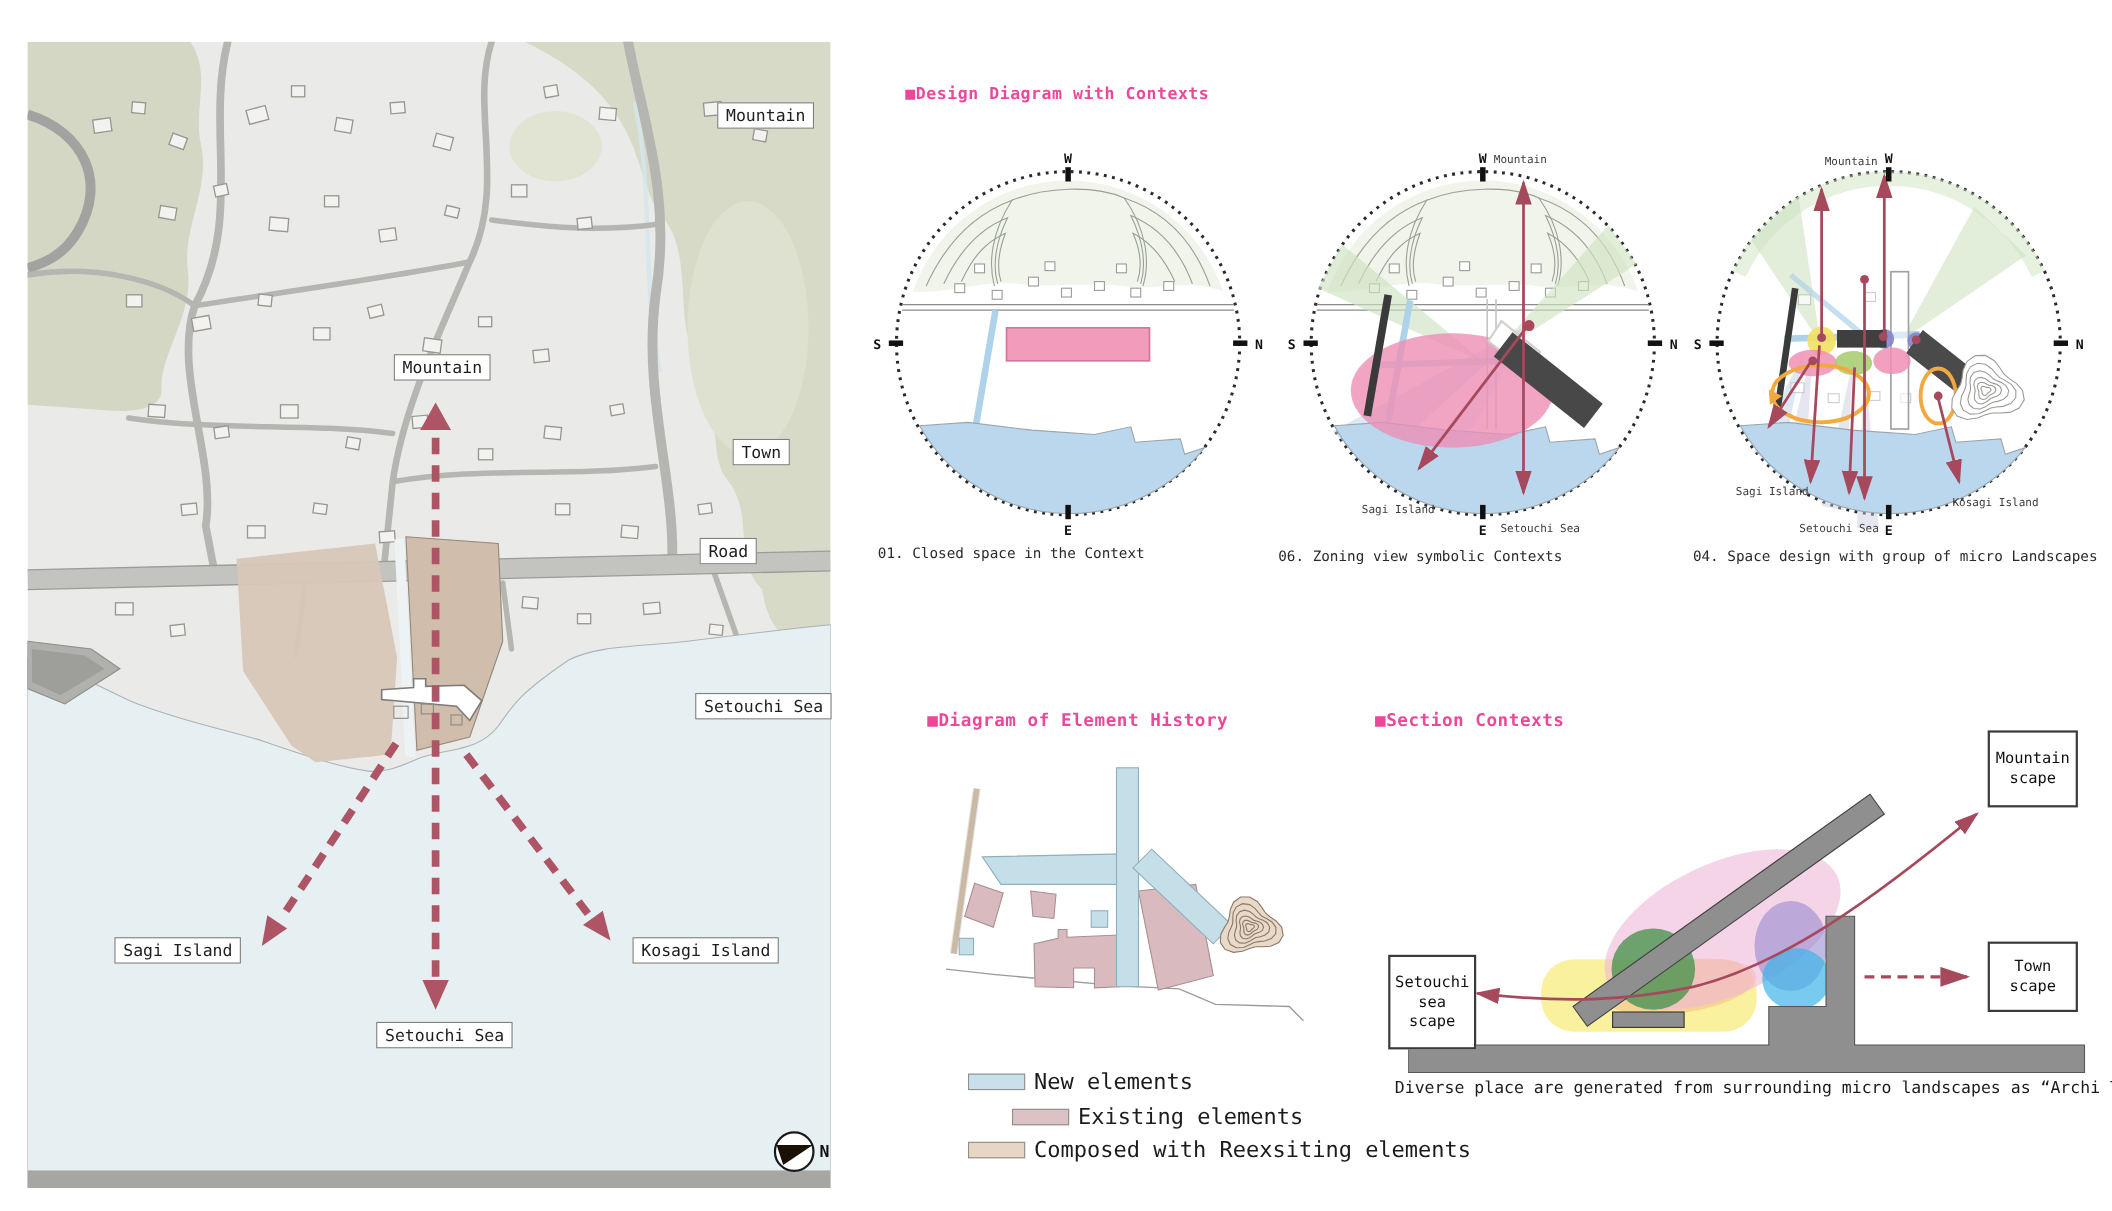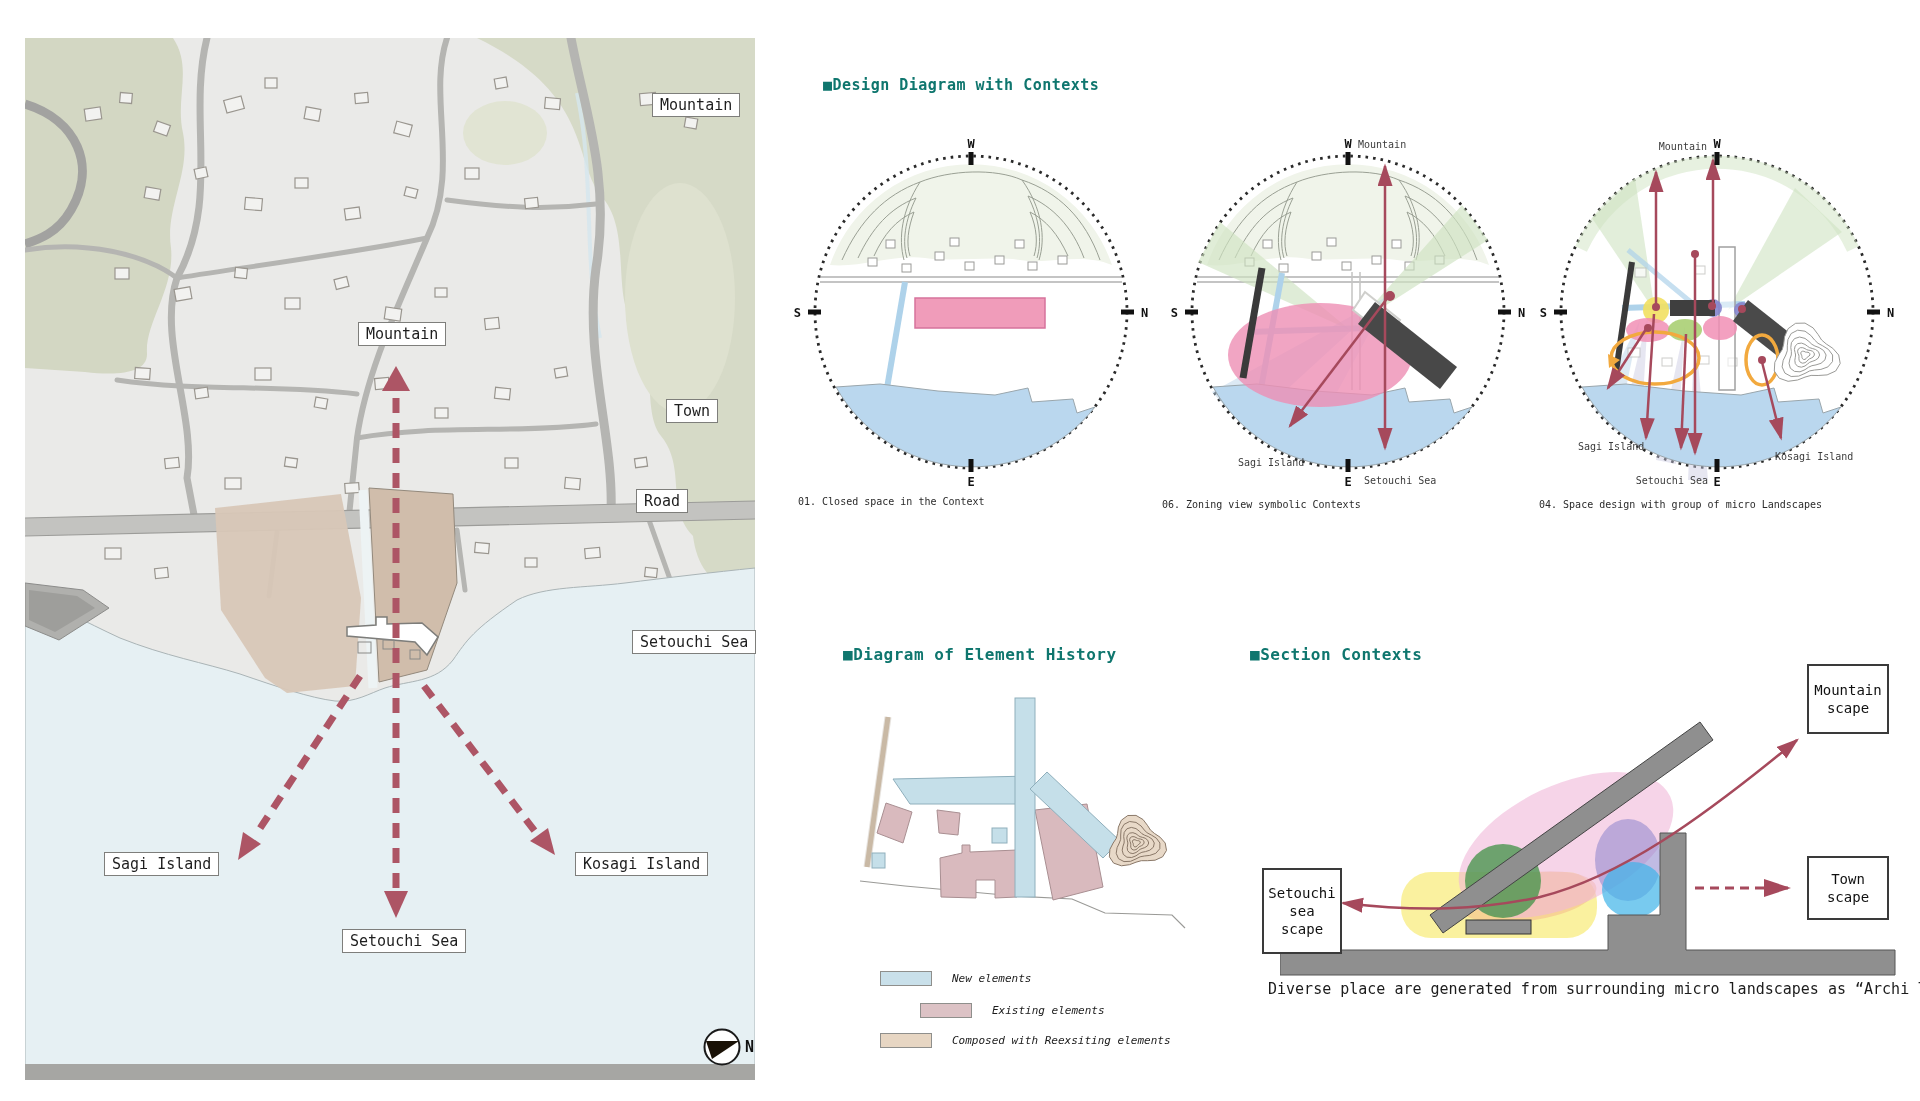--- a/index.html
+++ b/index.html
@@ -1,27 +1,27 @@
 <!DOCTYPE html>
 <html><head>
 <meta charset="utf-8">
 <style>
   html,body{margin:0;padding:0;background:#fff;}
   .page{position:relative;width:1920px;height:1101px;background:#ffffff;overflow:hidden;
         font-family:"DejaVu Sans Mono","Liberation Mono",monospace;color:#222;}
   svg{position:absolute;display:block;}
   .lbl{position:absolute;background:#fff;border:1px solid #7e7e7b;color:#1e1e1e;
        font-size:15px;line-height:1.2;padding:2px 7px;white-space:nowrap;}
-  .h{position:absolute;font-size:16px;font-weight:bold;color:#0f766e;letter-spacing:.5px;white-space:nowrap;}
-  .cap{position:absolute;font-size:10px;color:#2a2a2a;white-space:nowrap;}
+  .h{position:absolute;font-size:16px;font-weight:bold;color:#ec4899;letter-spacing:.5px;white-space:nowrap;}
+  .cap{position:absolute;font-size:13px;color:#2a2a2a;white-space:nowrap;}
   .scape{position:absolute;background:#fff;border:2px solid #3a3a3a;display:flex;align-items:center;
          justify-content:center;text-align:center;font-size:14px;line-height:1.3;white-space:pre-line;color:#111;}
   .legend-row{position:absolute;display:flex;align-items:center;}
   .legend-swatch{width:50px;height:13px;border:1px solid #8f8f8c;display:inline-block;}
-  .legend-label{margin-left:20px;font-size:11px;color:#1c1c1c;white-space:nowrap;font-style:italic;}
+  .legend-label{margin-left:8px;font-size:20px;color:#1c1c1c;white-space:nowrap;}
   .nlabel{position:absolute;font-size:15px;font-weight:bold;color:#111;}
   .ctxlabel{font-size:10px;fill:#3c3c3c;}
   .ctxletter{font-size:12px;font-weight:bold;fill:#111;}
   .bigcap{position:absolute;font-size:15px;color:#1c1c1c;white-space:nowrap;}
 </style>
 </head>
 <body>
 
 <div class="page">
 

